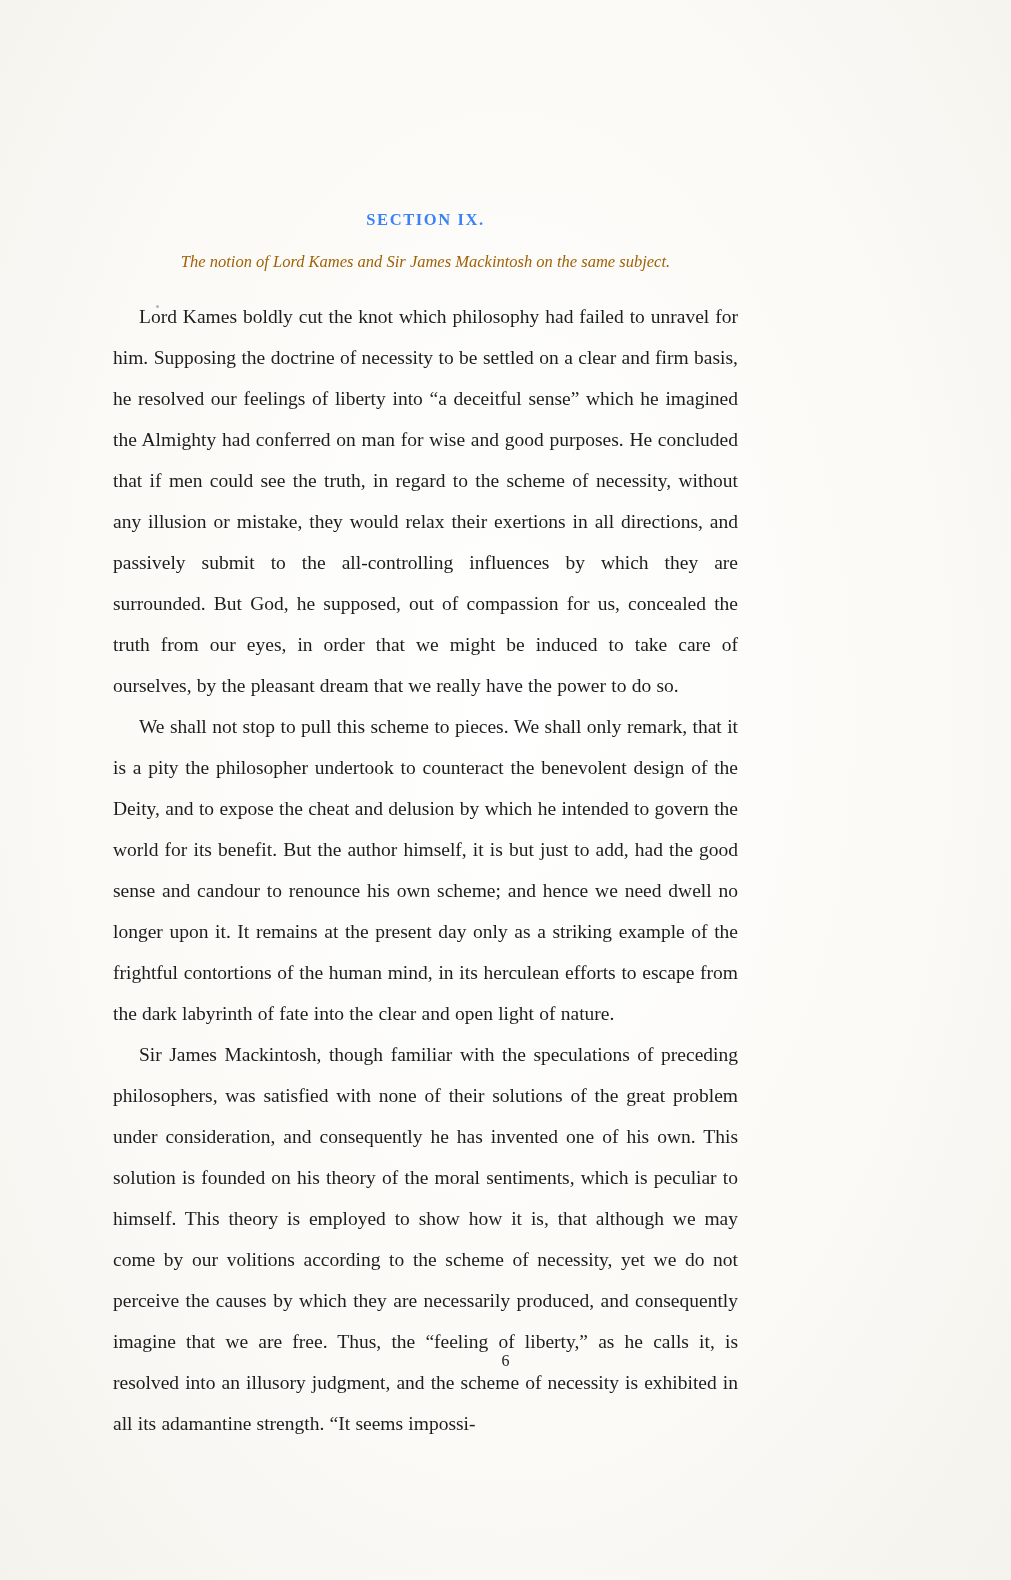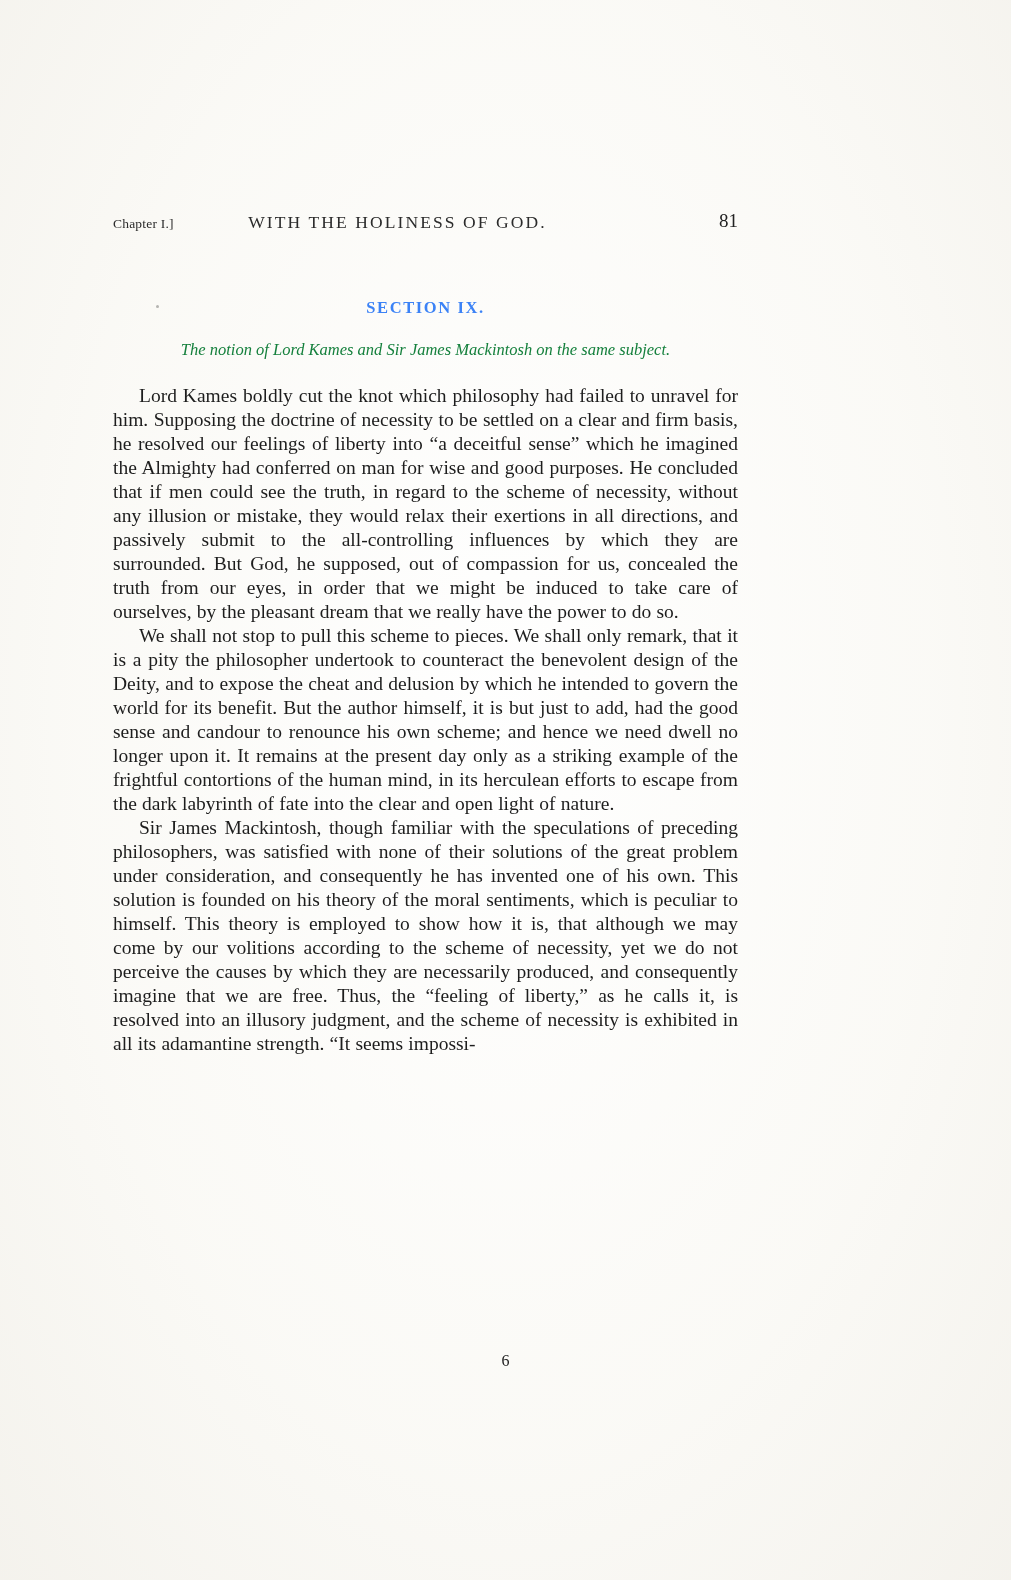--- a/index.html
+++ b/index.html
@@ -82,31 +82,31 @@
     font-size: 16.5px;
     letter-spacing: 1.6px;
     margin: 0 0 22px 0;
     color: #3b82f6;
   }
   .section-sub {
     text-align: center;
     font-style: italic;
     font-size: 16.5px;
     margin: 0 0 24px 0;
-    color: #15803d;
+    color: #a16207;
     white-space: nowrap;
   }
 
   
   .body-text p {
     margin: 0;
     text-align: justify;
     text-align-last: left;
     font-size: 19.5px;
-    line-height: 24px;
+    line-height: 41px;
     text-indent: 26px;
     color: #1d1d1d;
     word-spacing: 0.4px;
   }
   .body-text p.last-full {
     text-align: justify;
   }
 
   
   .signature {
@@ -131,25 +131,20 @@
 </head>
 <body>
 
 <div class="page">
   <div class="paper-tint"></div>
 
   <div class="stray-dot" style="left:156px; top:305px;"></div>
 
   <div class="content">
 
-    <div class="running-head">
-      <div class="rh-chapter">Chapter I.]</div>
-      <div class="rh-title">WITH THE HOLINESS OF GOD.</div>
-      <div class="rh-page">81</div>
-    </div>
 
     <h2 class="section-head">SECTION IX.</h2>
     <div class="section-sub">The notion of Lord Kames and Sir James Mackintosh on the same subject.</div>
 
     <div class="body-text">
       <p>Lord Kames boldly cut the knot which philosophy had failed to unravel for him. Supposing the doctrine of necessity to be settled on a clear and firm basis, he resolved our feelings of liberty into “a deceitful sense” which he imagined the Almighty had conferred on man for wise and good purposes. He concluded that if men could see the truth, in regard to the scheme of necessity, without any illusion or mistake, they would relax their exertions in all directions, and passively submit to the all-controlling influences by which they are surrounded. But God, he supposed, out of compassion for us, concealed the truth from our eyes, in order that we might be induced to take care of ourselves, by the pleasant dream that we really have the power to do so.</p>
       <p>We shall not stop to pull this scheme to pieces. We shall only remark, that it is a pity the philosopher undertook to counteract the benevolent design of the Deity, and to expose the cheat and delusion by which he intended to govern the world for its benefit. But the author himself, it is but just to add, had the good sense and candour to renounce his own scheme; and hence we need dwell no longer upon it. It remains at the present day only as a striking example of the frightful contortions of the human mind, in its herculean efforts to escape from the dark labyrinth of fate into the clear and open light of nature.</p>
       <p class="last-full">Sir James Mackintosh, though familiar with the speculations of preceding philosophers, was satisfied with none of their solutions of the great problem under consideration, and consequently he has invented one of his own. This solution is founded on his theory of the moral sentiments, which is peculiar to himself. This theory is employed to show how it is, that although we may come by our volitions according to the scheme of necessity, yet we do not perceive the causes by which they are necessarily produced, and consequently imagine that we are free. Thus, the “feeling of liberty,” as he calls it, is resolved into an illusory judgment, and the scheme of necessity is exhibited in all its adamantine strength. “It seems impossi-</p>
     </div>
   </div>

